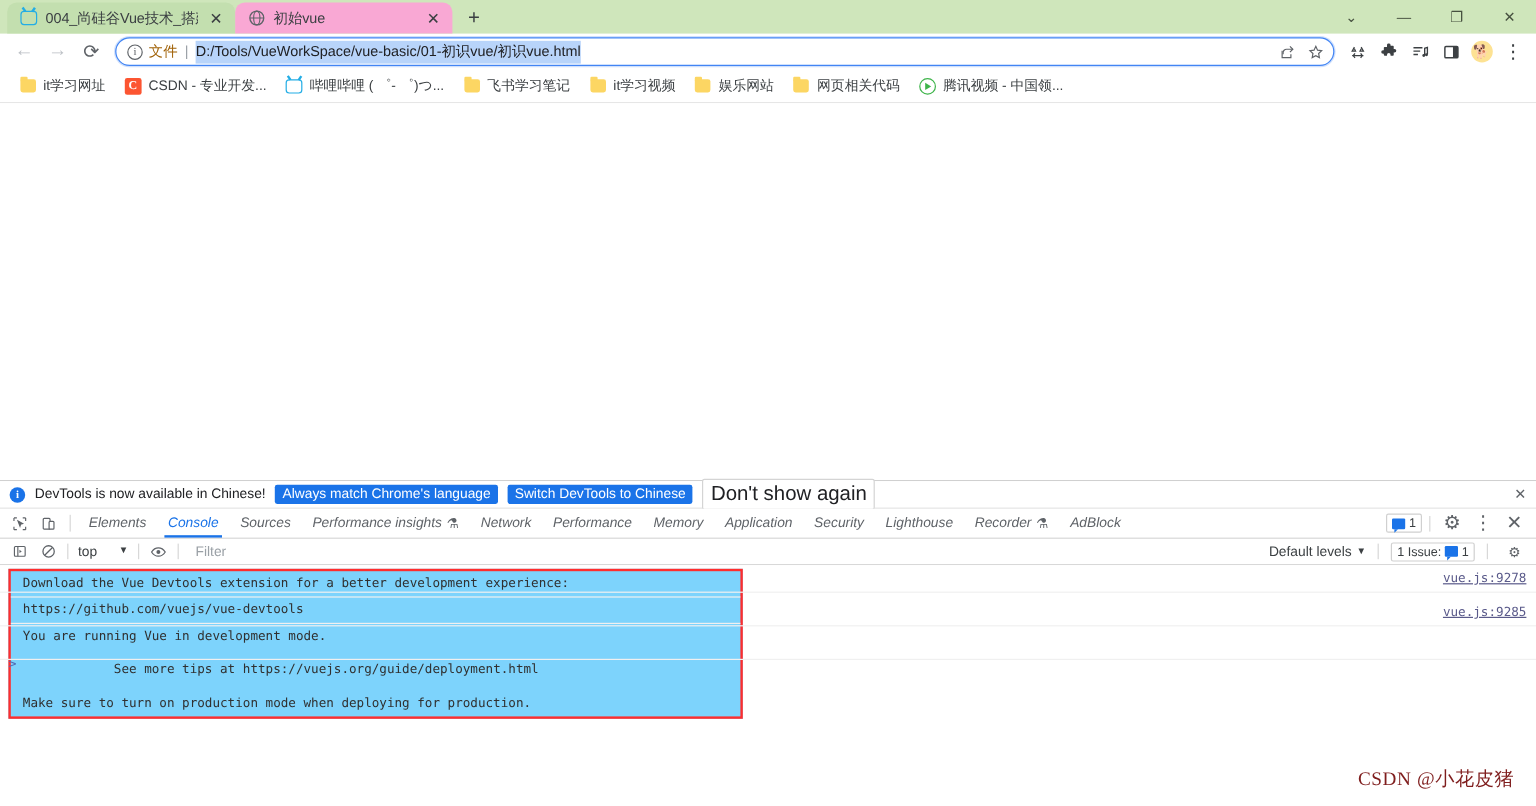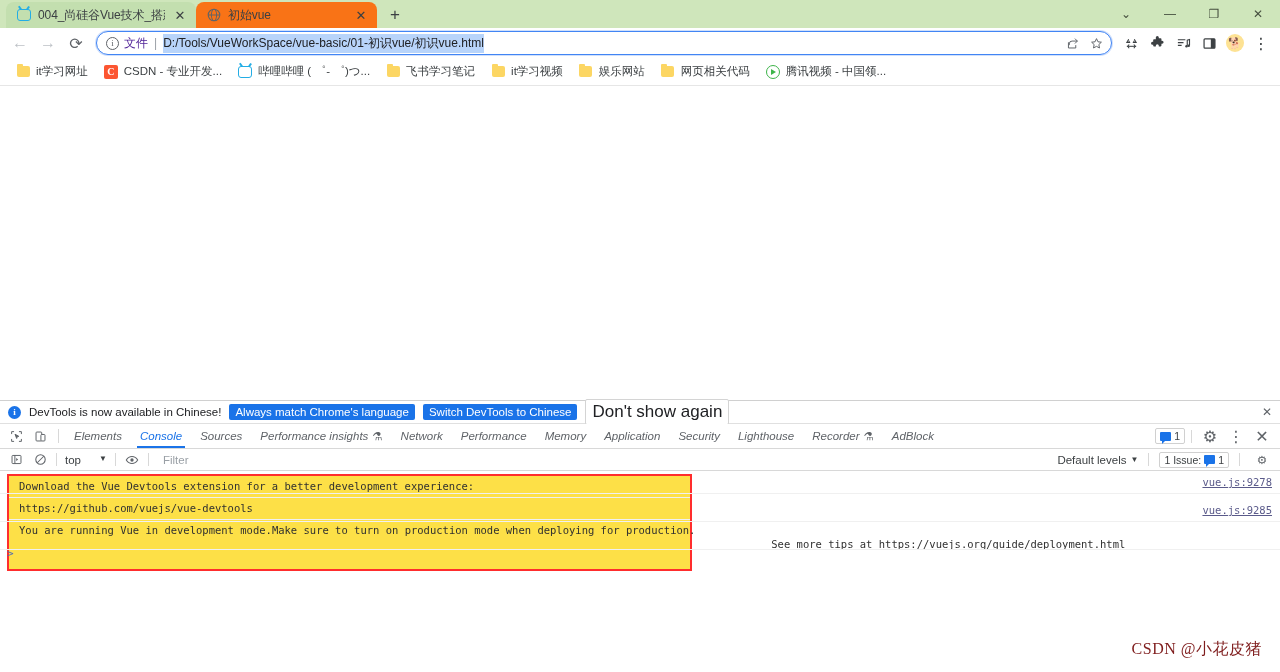--- a/index.html
+++ b/index.html
@@ -28,21 +28,21 @@
     align-items: center;
     gap: 7px;
     padding: 0 8px 0 10px;
     border-radius: 8px 8px 0 0;
     font-size: 12px;
     color: #3c4043;
     max-width: 190px;
     position: relative;
   }
   .tab.inactive { background: #c3dfaf; }
-  .tab.active { background: #f97316; }
+  .tab.active { background: #f9a8d4; }
   .tab-favicon { width: 15px; height: 15px; flex: 0 0 15px; display: flex; align-items: center; justify-content: center; }
   .tab-title {
     white-space: nowrap;
     overflow: hidden;
     text-overflow: clip;
     flex: 1 1 auto;
     font-size: 12px;
     letter-spacing: -0.1px;
   }
   .tab.inactive .tab-title { width: 128px; }
@@ -104,21 +104,21 @@
     width: 13px; height: 13px;
     border: 1px solid #5f6368;
     border-radius: 50%;
     display: flex; align-items: center; justify-content: center;
     font-size: 9px; color: #5f6368;
     font-family: "Liberation Serif", serif;
     flex: 0 0 13px;
     line-height: 1;
   }
   .omni-scheme {
-    font-size: 12px; color: #4c1d95;
+    font-size: 12px; color: #a16207;
     margin-left: 5px;
     white-space: nowrap;
   }
   .omni-sep {
     color: #9aa0a6; margin: 0 6px; font-size: 12px;
   }
   .omni-url {
     font-size: 12px;
     color: #202124;
     background: #b8d4fa;
@@ -322,23 +322,23 @@
   .console-body {
     flex: 1 1 auto;
     position: relative;
     overflow: hidden;
     background: #fff;
     font-family: "DejaVu Sans Mono", "Liberation Mono", monospace;
     font-size: 10.5px;
   }
   .msg-group {
     position: absolute;
-    left: 7px; top: 3px; width: 685px;
+    left: 7px; top: 3px; width: 612px;
     border: 2px solid #ff2d2d;
-    background: #fde047;
+    background: #7dd3fc;
   }
   .msg-row {
     display: flex;
     align-items: flex-start;
     border-bottom: 1px solid #f0f0f0;
     padding: 3px 0 4px 10px;
     line-height: 14px;
     color: #303030;
     min-height: 14px;
   }
@@ -647,26 +647,26 @@
 
       <div class="msg-group">
 
         <div class="msg-row">
           <span class="msg-text">Download the Vue Devtools extension for a better development experience:</span>
         </div>
         <div class="msg-row" style="border-bottom:1px solid #f0f0f0;">
           <span class="msg-text msg-link">https://github.com/vuejs/vue-devtools</span>
         </div>
 
-        <div class="msg-row" style="flex-direction:row;border-bottom:none;">
+        <div class="msg-row" style="flex-direction:column;border-bottom:none;">
           <span class="msg-text">You are running Vue in development mode.</span>
-          <span class="msg-text">Make sure to turn on production mode when deploying for production.</span>
           <span class="msg-text">
             <span>See more tips at </span><span class="msg-link">https://vuejs.org/guide/deployment.html</span>
           </span>
+          <span class="msg-text">Make sure to turn on production mode when deploying for production.</span>
         </div>
       </div>
 
       <a class="src-link" style="top:5px;">vue.js:9278</a>
       <a class="src-link" style="top:33px;">vue.js:9285</a>
 
       <div class="row-sep" style="top:22px;"></div>
       <div class="row-sep" style="top:50px;"></div>
       <div class="row-sep" style="top:78px;"></div>
 

